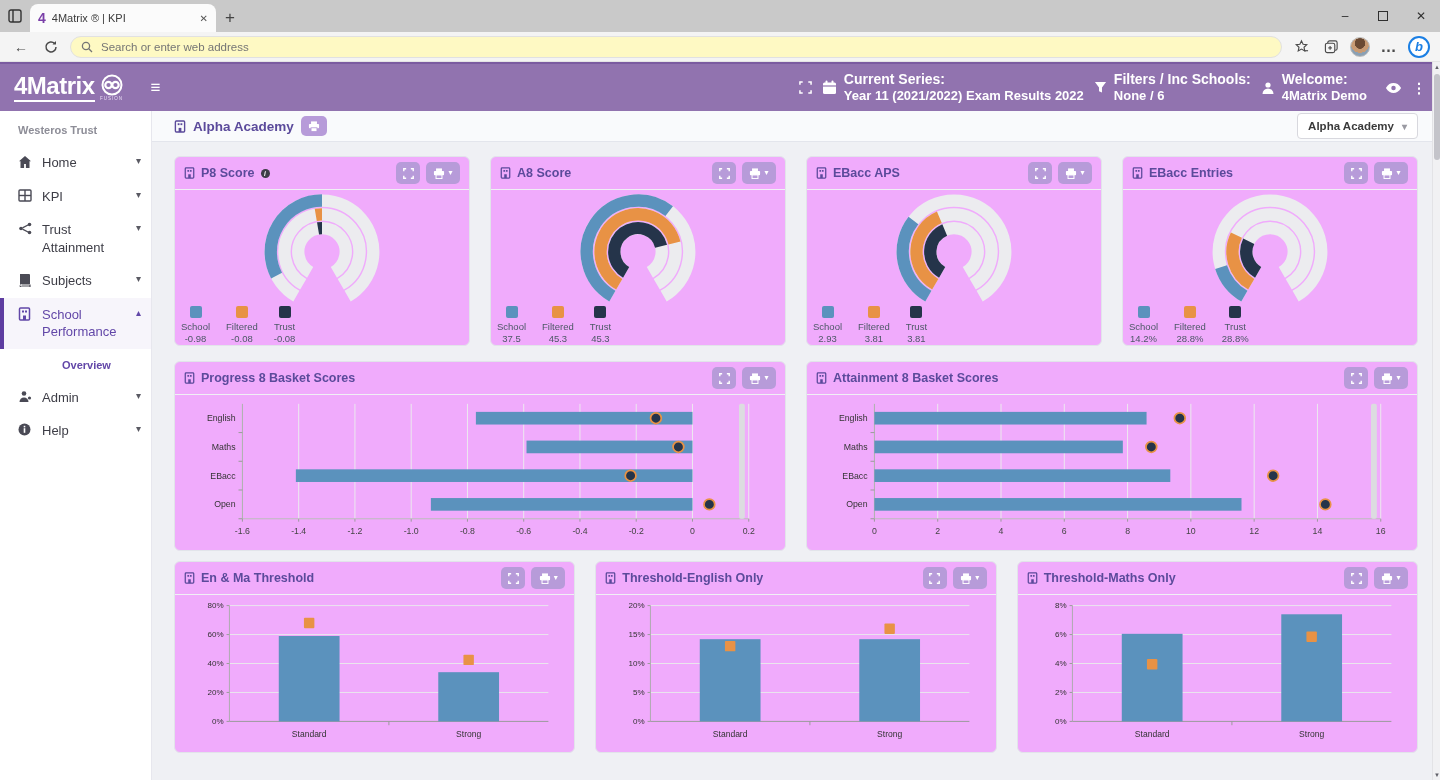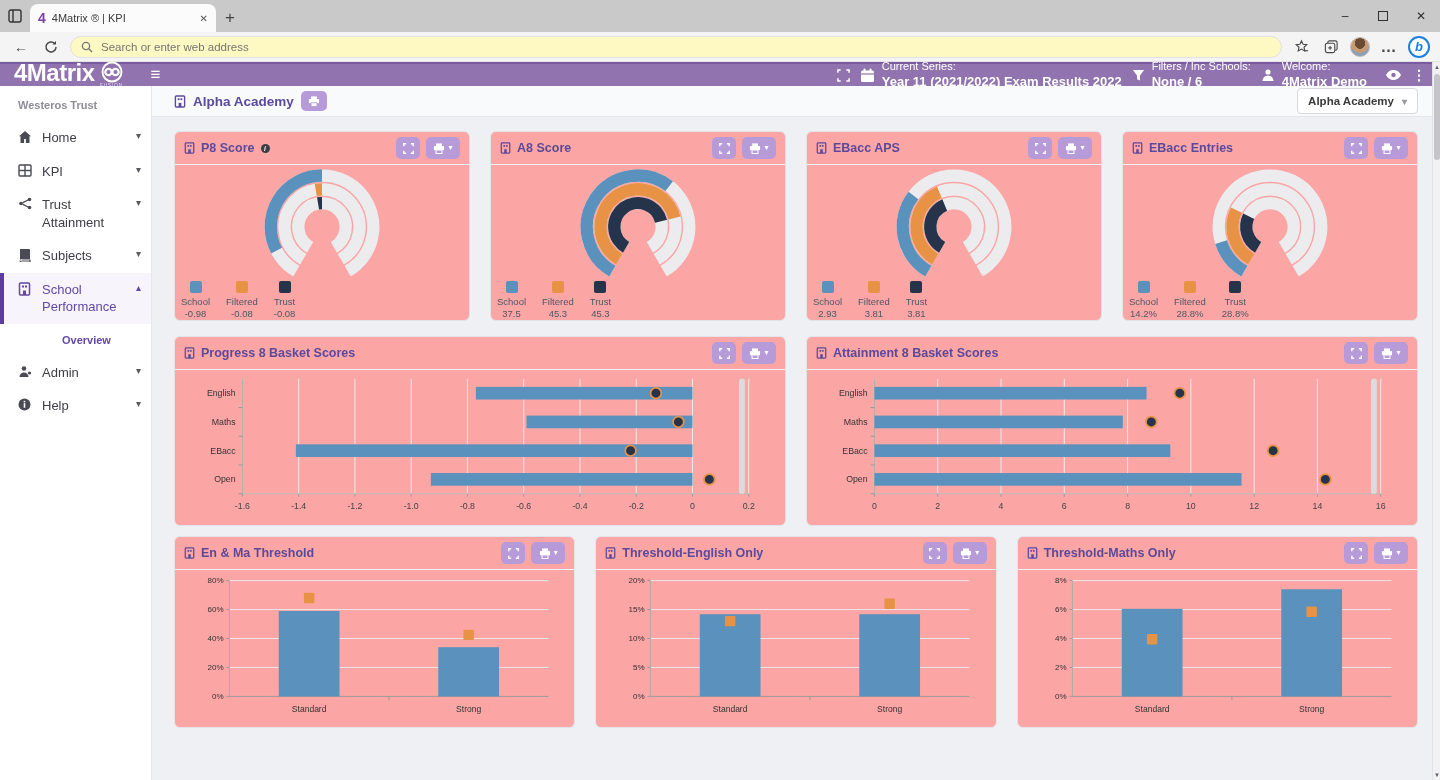--- a/index.html
+++ b/index.html
@@ -19,29 +19,29 @@
 .win-max{width:10px;height:10px;border:1px solid #2f2f2f}
 .toolbar{height:30px;background:#f4f4f4;display:flex;align-items:center;padding:0 10px;gap:8px;border-bottom:1px solid #e4e4e4}
 .nav-btn{width:22px;height:22px;display:flex;align-items:center;justify-content:center;color:#4a4a4a;font-size:14px}
 .addressbar{flex:1;height:22px;background:#fef9c3;border:1px solid #e1e1e1;border-radius:11px;display:flex;align-items:center;padding:0 10px;gap:8px}
 .addressbar span{font-size:11.5px;color:#757575}
 .tool-icon{width:22px;height:22px;display:flex;align-items:center;justify-content:center;color:#4a4a4a}
 .avatar{width:20px;height:20px;border-radius:50%;background:radial-gradient(circle at 50% 30%,#6b4a33 0 34%,#c89b74 35% 60%,#8aa0b4 61%);border:1px solid #bbb}
 .bing{width:22px;height:22px;border-radius:50%;border:2px solid #1b7fe4;background:#fff;color:#1b7fe4;font-weight:bold;font-size:13px;display:flex;align-items:center;justify-content:center;font-style:italic}
 
 
-.appbar{height:24px;background:#9173af;border-top:2px solid #7b5ba0;display:flex;align-items:center;padding:0 14px;color:#fff}
+.appbar{height:49px;background:#9173af;border-top:2px solid #7b5ba0;display:flex;align-items:center;padding:0 14px;color:#fff}
 .logo-wrap{display:flex;align-items:flex-start;gap:4px}
 .logo-text{font-size:24px;font-weight:bold;letter-spacing:-.5px;line-height:1;border-bottom:2px solid #fff;padding-bottom:2px}
 .logo-icon{display:flex;flex-direction:column;align-items:center;line-height:1}
 .logo-sub{font-size:4.5px;letter-spacing:1px;margin-top:1px;color:#e8ddf3}
 .hamburger{margin-left:26px;font-size:17px;color:#fff}
 .appbar-right{margin-left:auto;display:flex;align-items:center;gap:10px}
 .hgroup{display:flex;align-items:center;gap:7px}
-.hlabel{font-size:11px;font-weight:normal;line-height:1.25}
+.hlabel{font-size:14px;font-weight:bold;line-height:1.25}
 .hvalue{font-size:13px;font-weight:bold;line-height:1.2}
 .hicon{display:flex;align-items:center;justify-content:center}
 
 
 .bodywrap{display:flex;height:708px}
 .sidebar{width:152px;background:#fff;flex:none;padding-top:13px;border-right:1px solid #e7e7ee}
 .trust-name{font-size:11px;font-weight:bold;color:#8d8d97;padding:0 0 10px 18px}
 .side-item{display:flex;align-items:flex-start;padding:8px 10px 8px 18px;font-size:13px;color:#3d3d46;line-height:1.35;position:relative;cursor:default}
 .side-item .sicon{width:15px;flex:none;margin-right:9px;margin-top:1px;color:#4a4a55;display:inline-flex}
 .side-item .slabel{flex:1}
@@ -54,21 +54,21 @@
 .page-title-wrap{display:flex;align-items:center;gap:7px;color:#5b4a9b;font-weight:bold;font-size:13.5px}
 .mini-print{width:26px;height:20px;background:#b79bd9;border-radius:5px;display:flex;align-items:center;justify-content:center}
 .selector{min-width:108px;height:26px;background:#fff;border:1px solid #d8d8de;border-radius:4px;display:flex;align-items:center;justify-content:center;gap:8px;font-size:11.5px;color:#3a3a3a;font-weight:bold;padding:0 10px}
 .selector .caret{color:#9a9aa2;font-size:10px}
 
 .row{display:grid;gap:20px;margin:0 22px}
 .row-gauges{grid-template-columns:repeat(4,1fr);margin-top:14px}
 .row-hbars{grid-template-columns:repeat(2,1fr);margin-top:15px}
 .row-vbars{grid-template-columns:repeat(3,1fr);margin-top:10px}
 
-.card{background:#fca5a5;border:1px solid #e2e4ea;border-radius:6px;display:flex;flex-direction:column;overflow:hidden}
+.card{background:#f0abfc;border:1px solid #e2e4ea;border-radius:6px;display:flex;flex-direction:column;overflow:hidden}
 .row-gauges .card,.row-hbars .card{height:190px}
 .row-vbars .card{height:192px}
 .card-header{height:33px;flex:none;display:flex;align-items:center;justify-content:space-between;padding:0 9px;border-bottom:1px solid #f0f0f5}
 .card-title-wrap{display:flex;align-items:center;gap:6px;color:#5b4a9b;font-weight:bold;font-size:12.5px}
 .info-dot{width:9px;height:9px;border-radius:50%;background:#3d3d46;color:#fff;font-size:6.5px;display:flex;align-items:center;justify-content:center;font-style:italic;font-weight:bold}
 .card-actions{display:flex;gap:6px}
 .icon-btn{height:22px;border-radius:5px;background:#b79bd9;color:#fff;display:flex;align-items:center;justify-content:center;gap:3px;border:none}
 .expand-btn{width:24px}
 .print-btn{width:34px}
 .print-btn .caret{font-size:8px;line-height:1}

